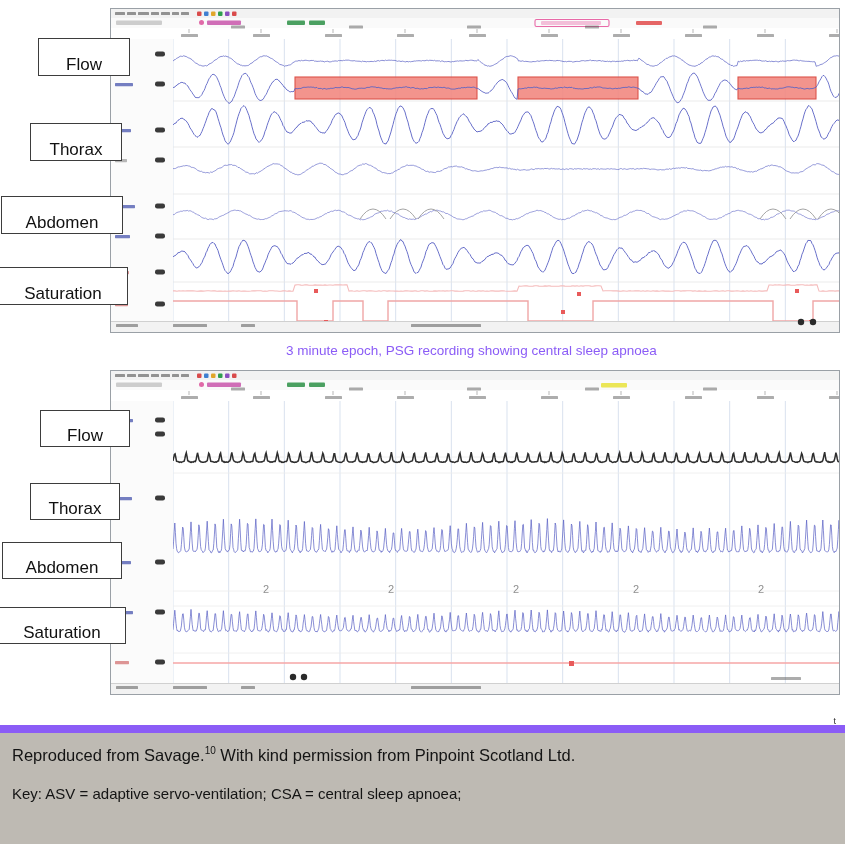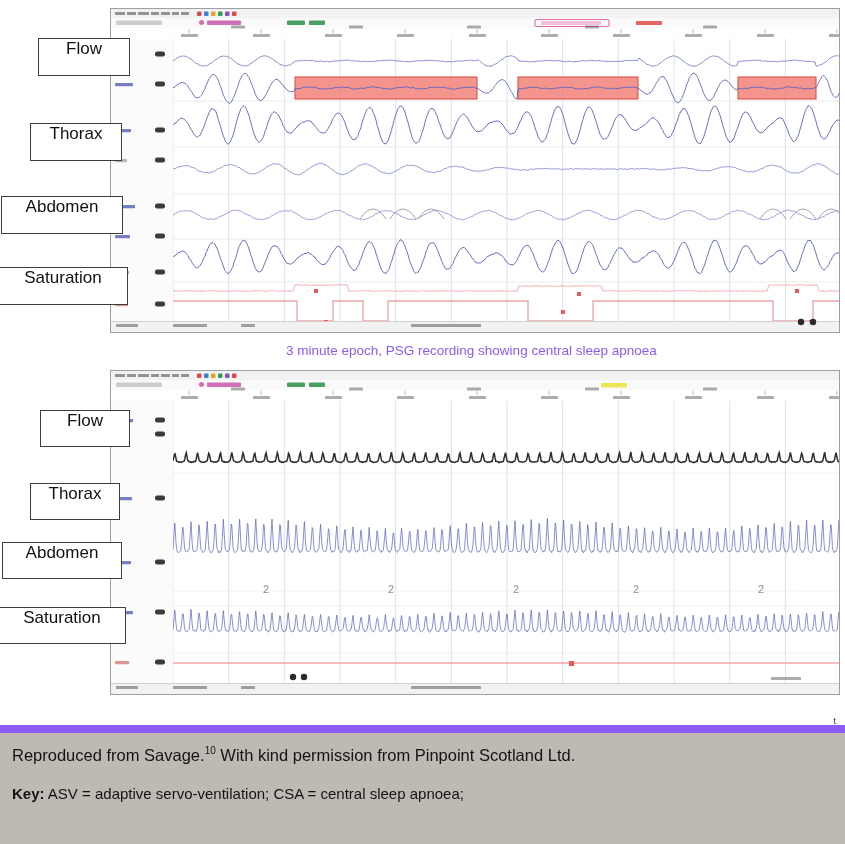--- a/index.html
+++ b/index.html
@@ -21,34 +21,34 @@
   .psg-menurow{position:absolute;left:0;top:9px;right:0;height:10px;background:#fafafa;border-bottom:1px solid #e2e2e2;}
   .psg-timerow{position:absolute;left:0;top:19px;right:0;height:11px;background:#ffffff;border-bottom:1px solid #b9b9b9;}
   .psg-statusbar{position:absolute;left:0;bottom:0;right:0;height:10px;background:#f2f2f2;border-top:1px solid #d0d0d0;}
 
   .gutter{position:absolute;left:0;top:30px;bottom:10px;width:62px;background:#fbfbfb;border-right:1px solid #c3c3c3;}
   .plot{position:absolute;left:62px;top:30px;right:0;bottom:10px;overflow:hidden;background:#ffffff;}
 
   
   .callout{
     position:absolute;background:#ffffff;border:1.6px solid #3d3d3d;
-    display:flex;align-items:flex-start;justify-content:center;
+    display:flex;align-items:flex-end;justify-content:center;
     font-size:17px;color:#111;box-sizing:border-box;z-index:20;
   }
 
   
   .caption{position:absolute;font-size:13.5px;color:#8b5cf6;white-space:nowrap;}
 
   
   .footer{position:absolute;left:0;top:725px;width:845px;height:119px;
           background:#bebab3;border-top:8px solid #8b5cf6;box-sizing:border-box;}
   .footer-line1{position:absolute;left:12px;top:12px;font-size:16.5px;color:#141414;}
   .sup{font-size:10px;vertical-align:super;}
   .footer-key{position:absolute;left:12px;top:50px;font-size:15px;color:#141414;line-height:22px;}
-  .footer-key b{font-weight:bold;text-align:right;}
+  .footer-key b{font-weight:normal;text-align:right;}
   .tickmark{position:absolute;right:9px;top:716px;font-size:9px;color:#333;}
 </style>
 </head>
 <body>
 
 <div class="figure">
 
   <div class="psg psg-top">
     <div class="psg-toolbar"></div>
     <div class="psg-menurow"></div>

